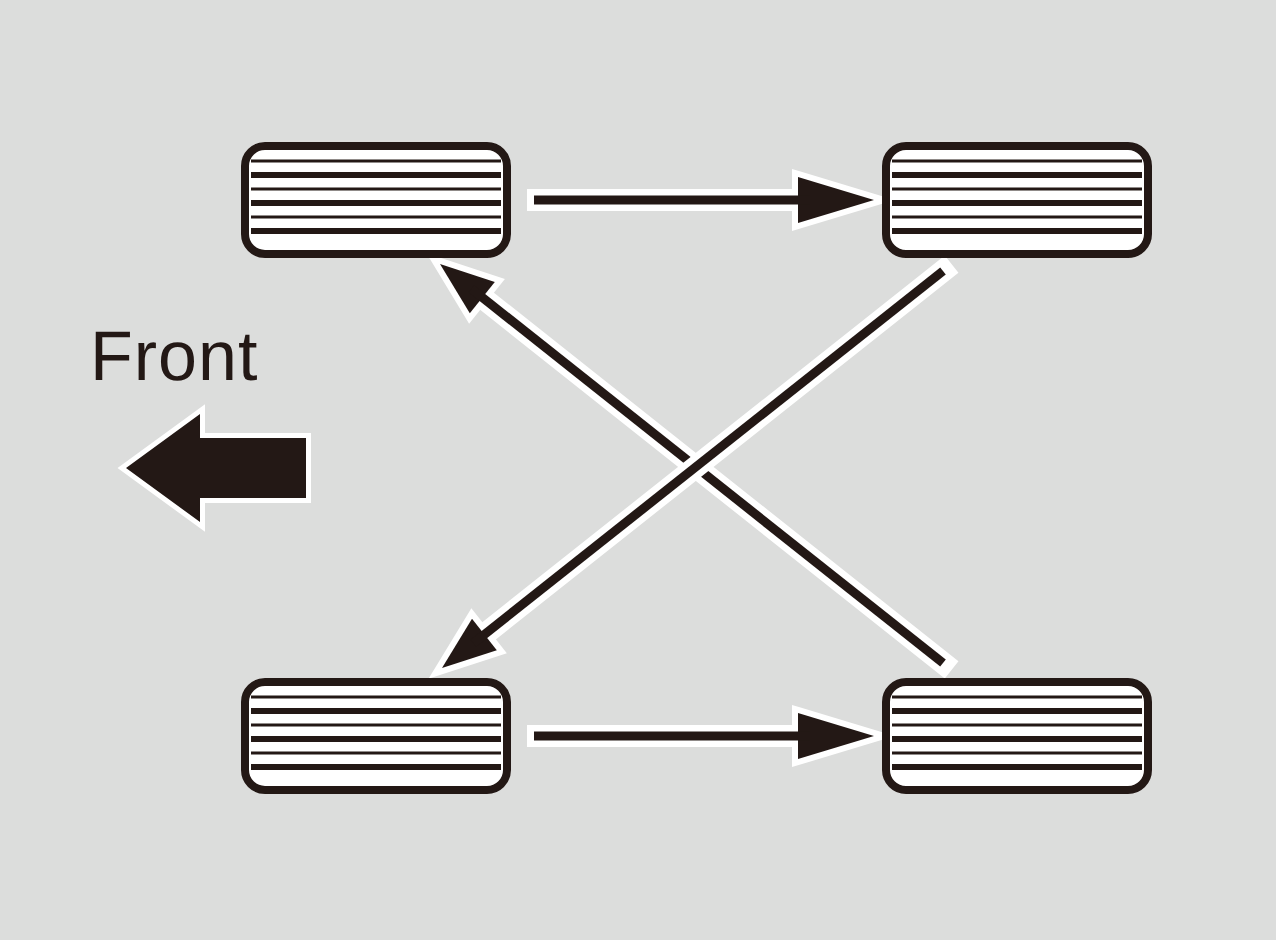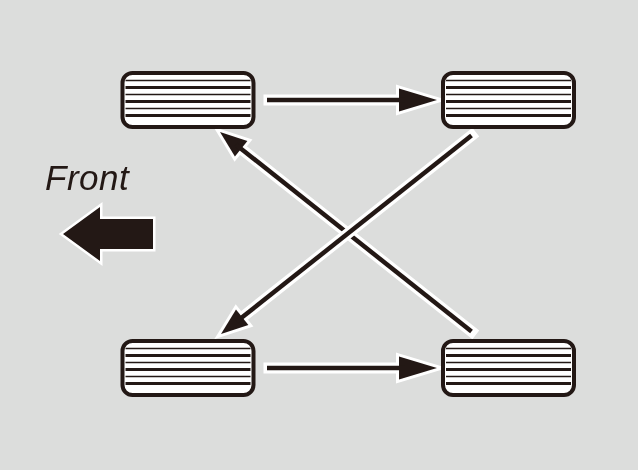--- a/index.html
+++ b/index.html
@@ -12,21 +12,20 @@
   body {
     background: var(--background);
     font-family: "Liberation Sans", sans-serif;
   }
   .stage {
     position: relative;
     width: 638px;
     height: 470px;
     background: var(--background);
     overflow: hidden;
-    font-style: italic;
   }
   svg { display: block; }
 
   .tire-body {
     fill: var(--tire-fill);
     stroke: var(--ink);
     stroke-width: 4;
   }
   .tread-thin  { stroke: var(--ink); stroke-width: 1.6; }
   .tread-thick { stroke: var(--ink); stroke-width: 3; }

